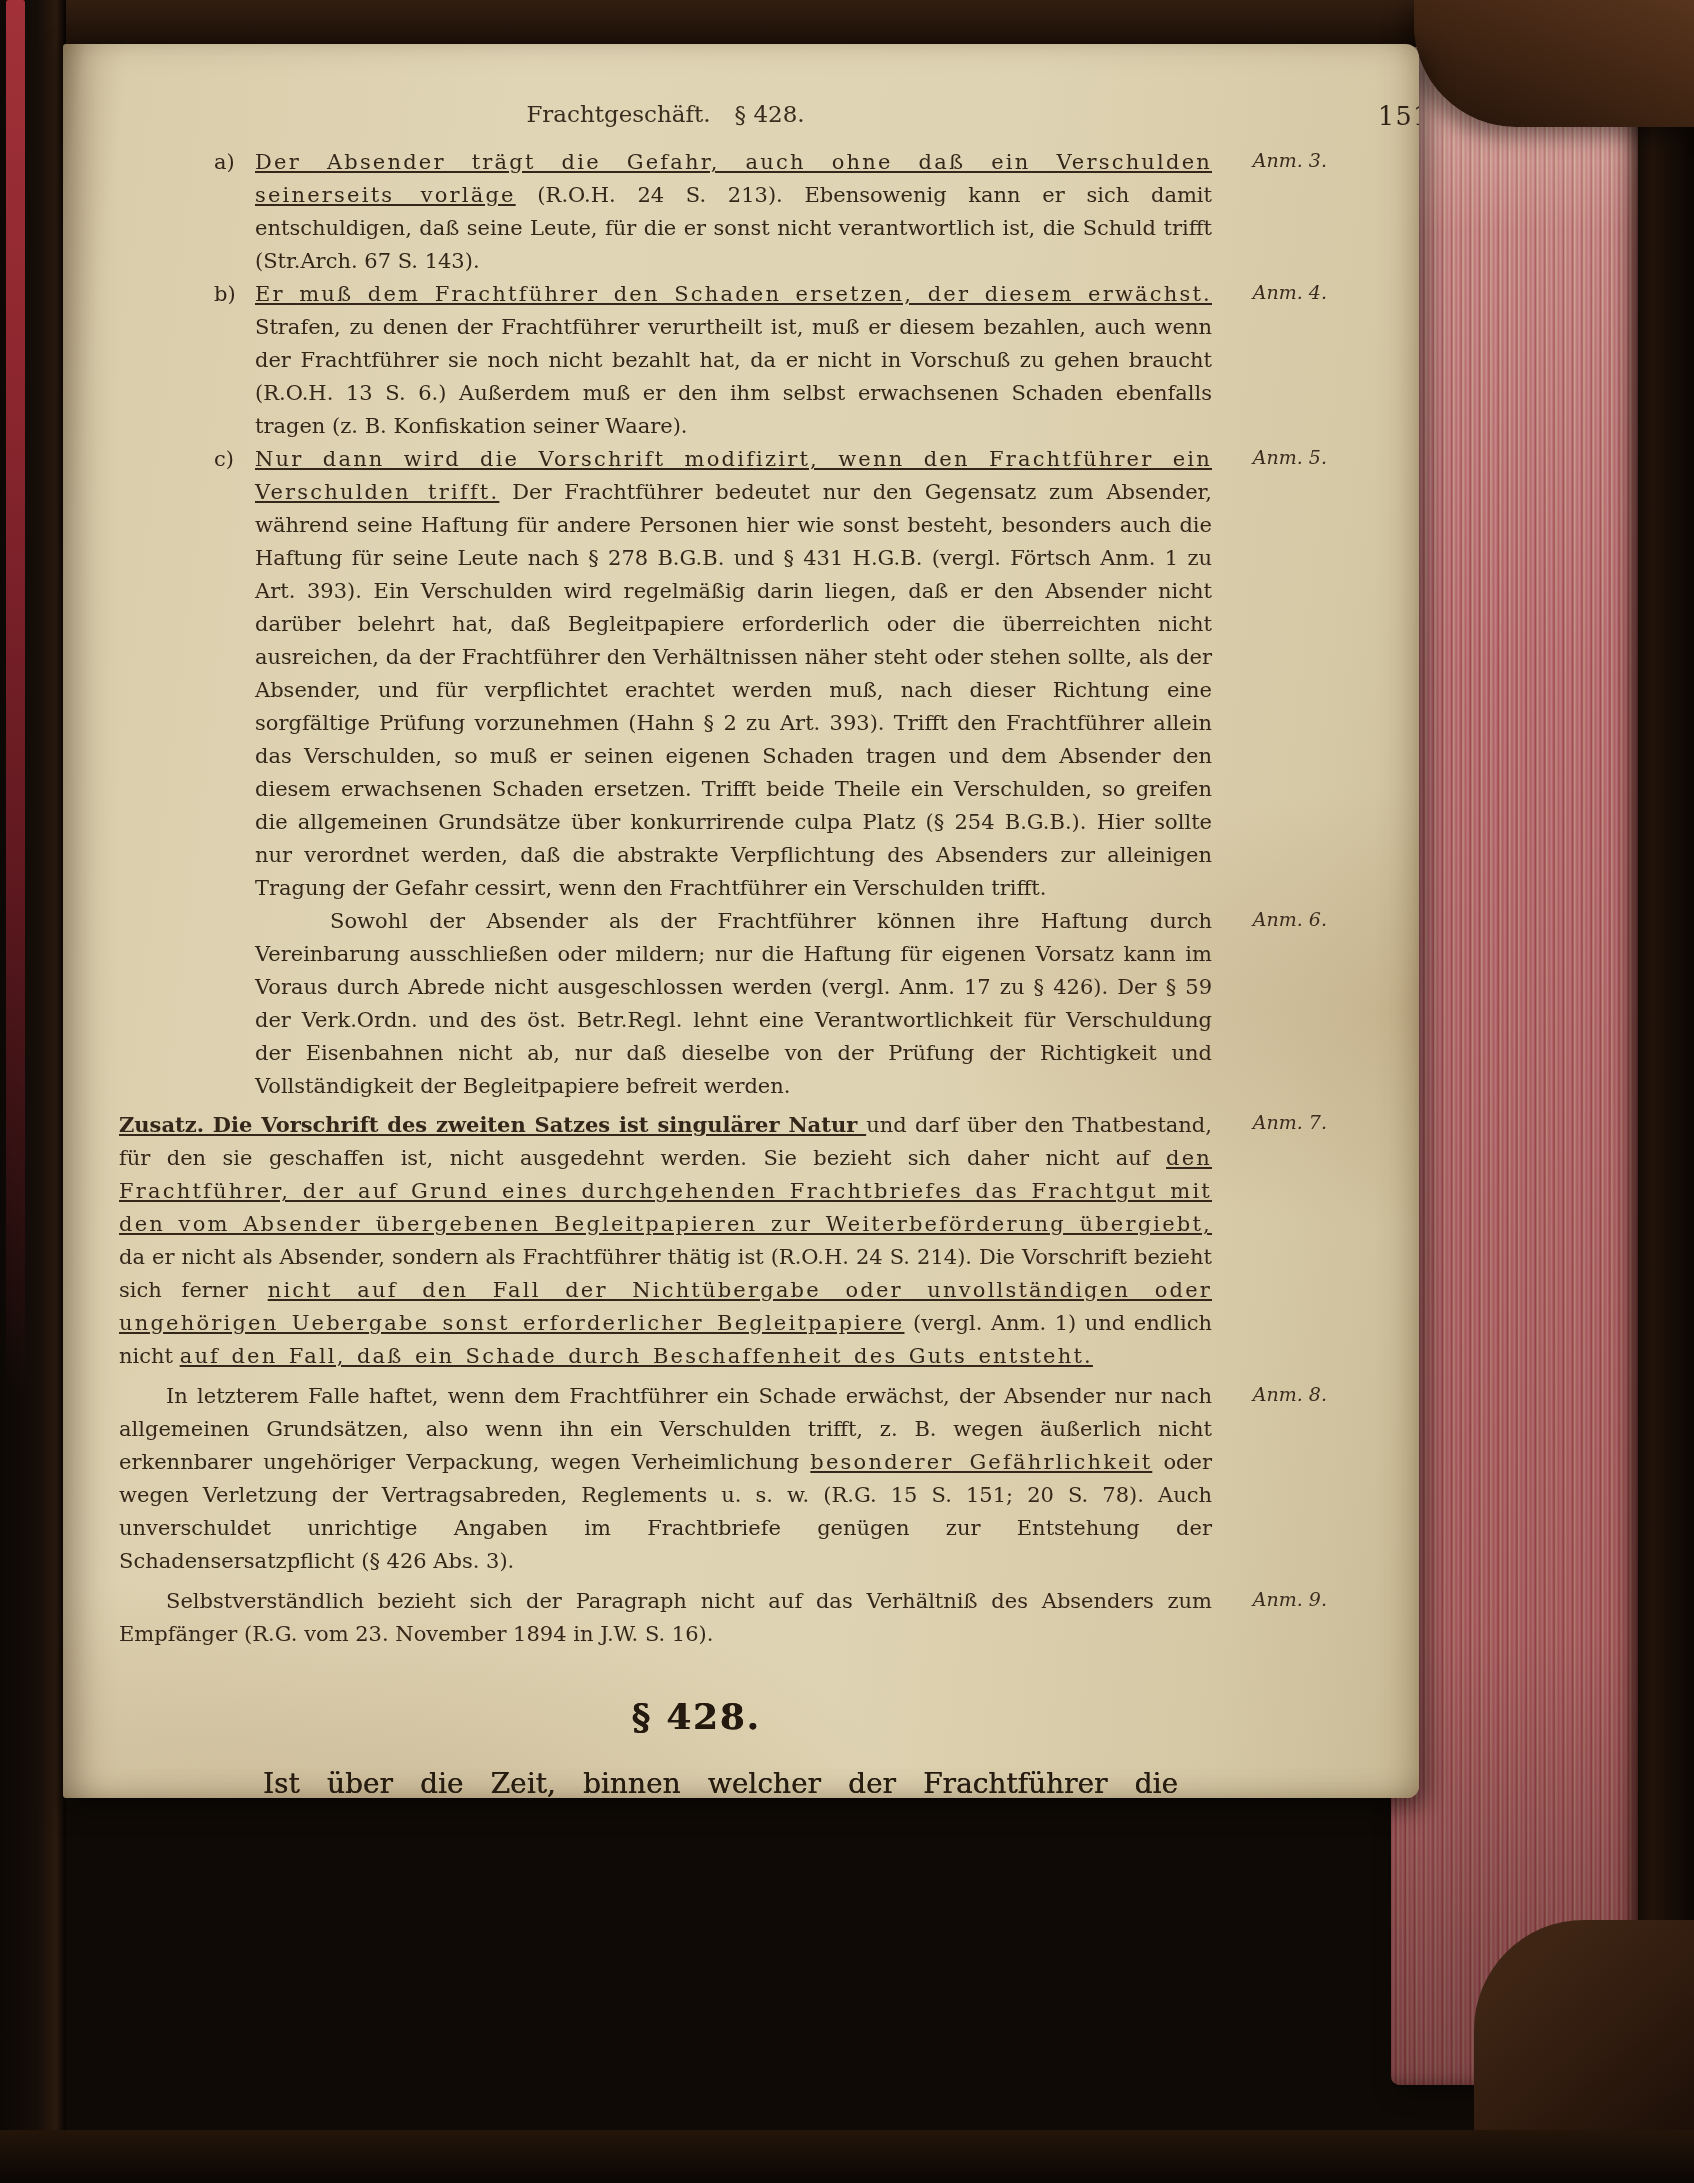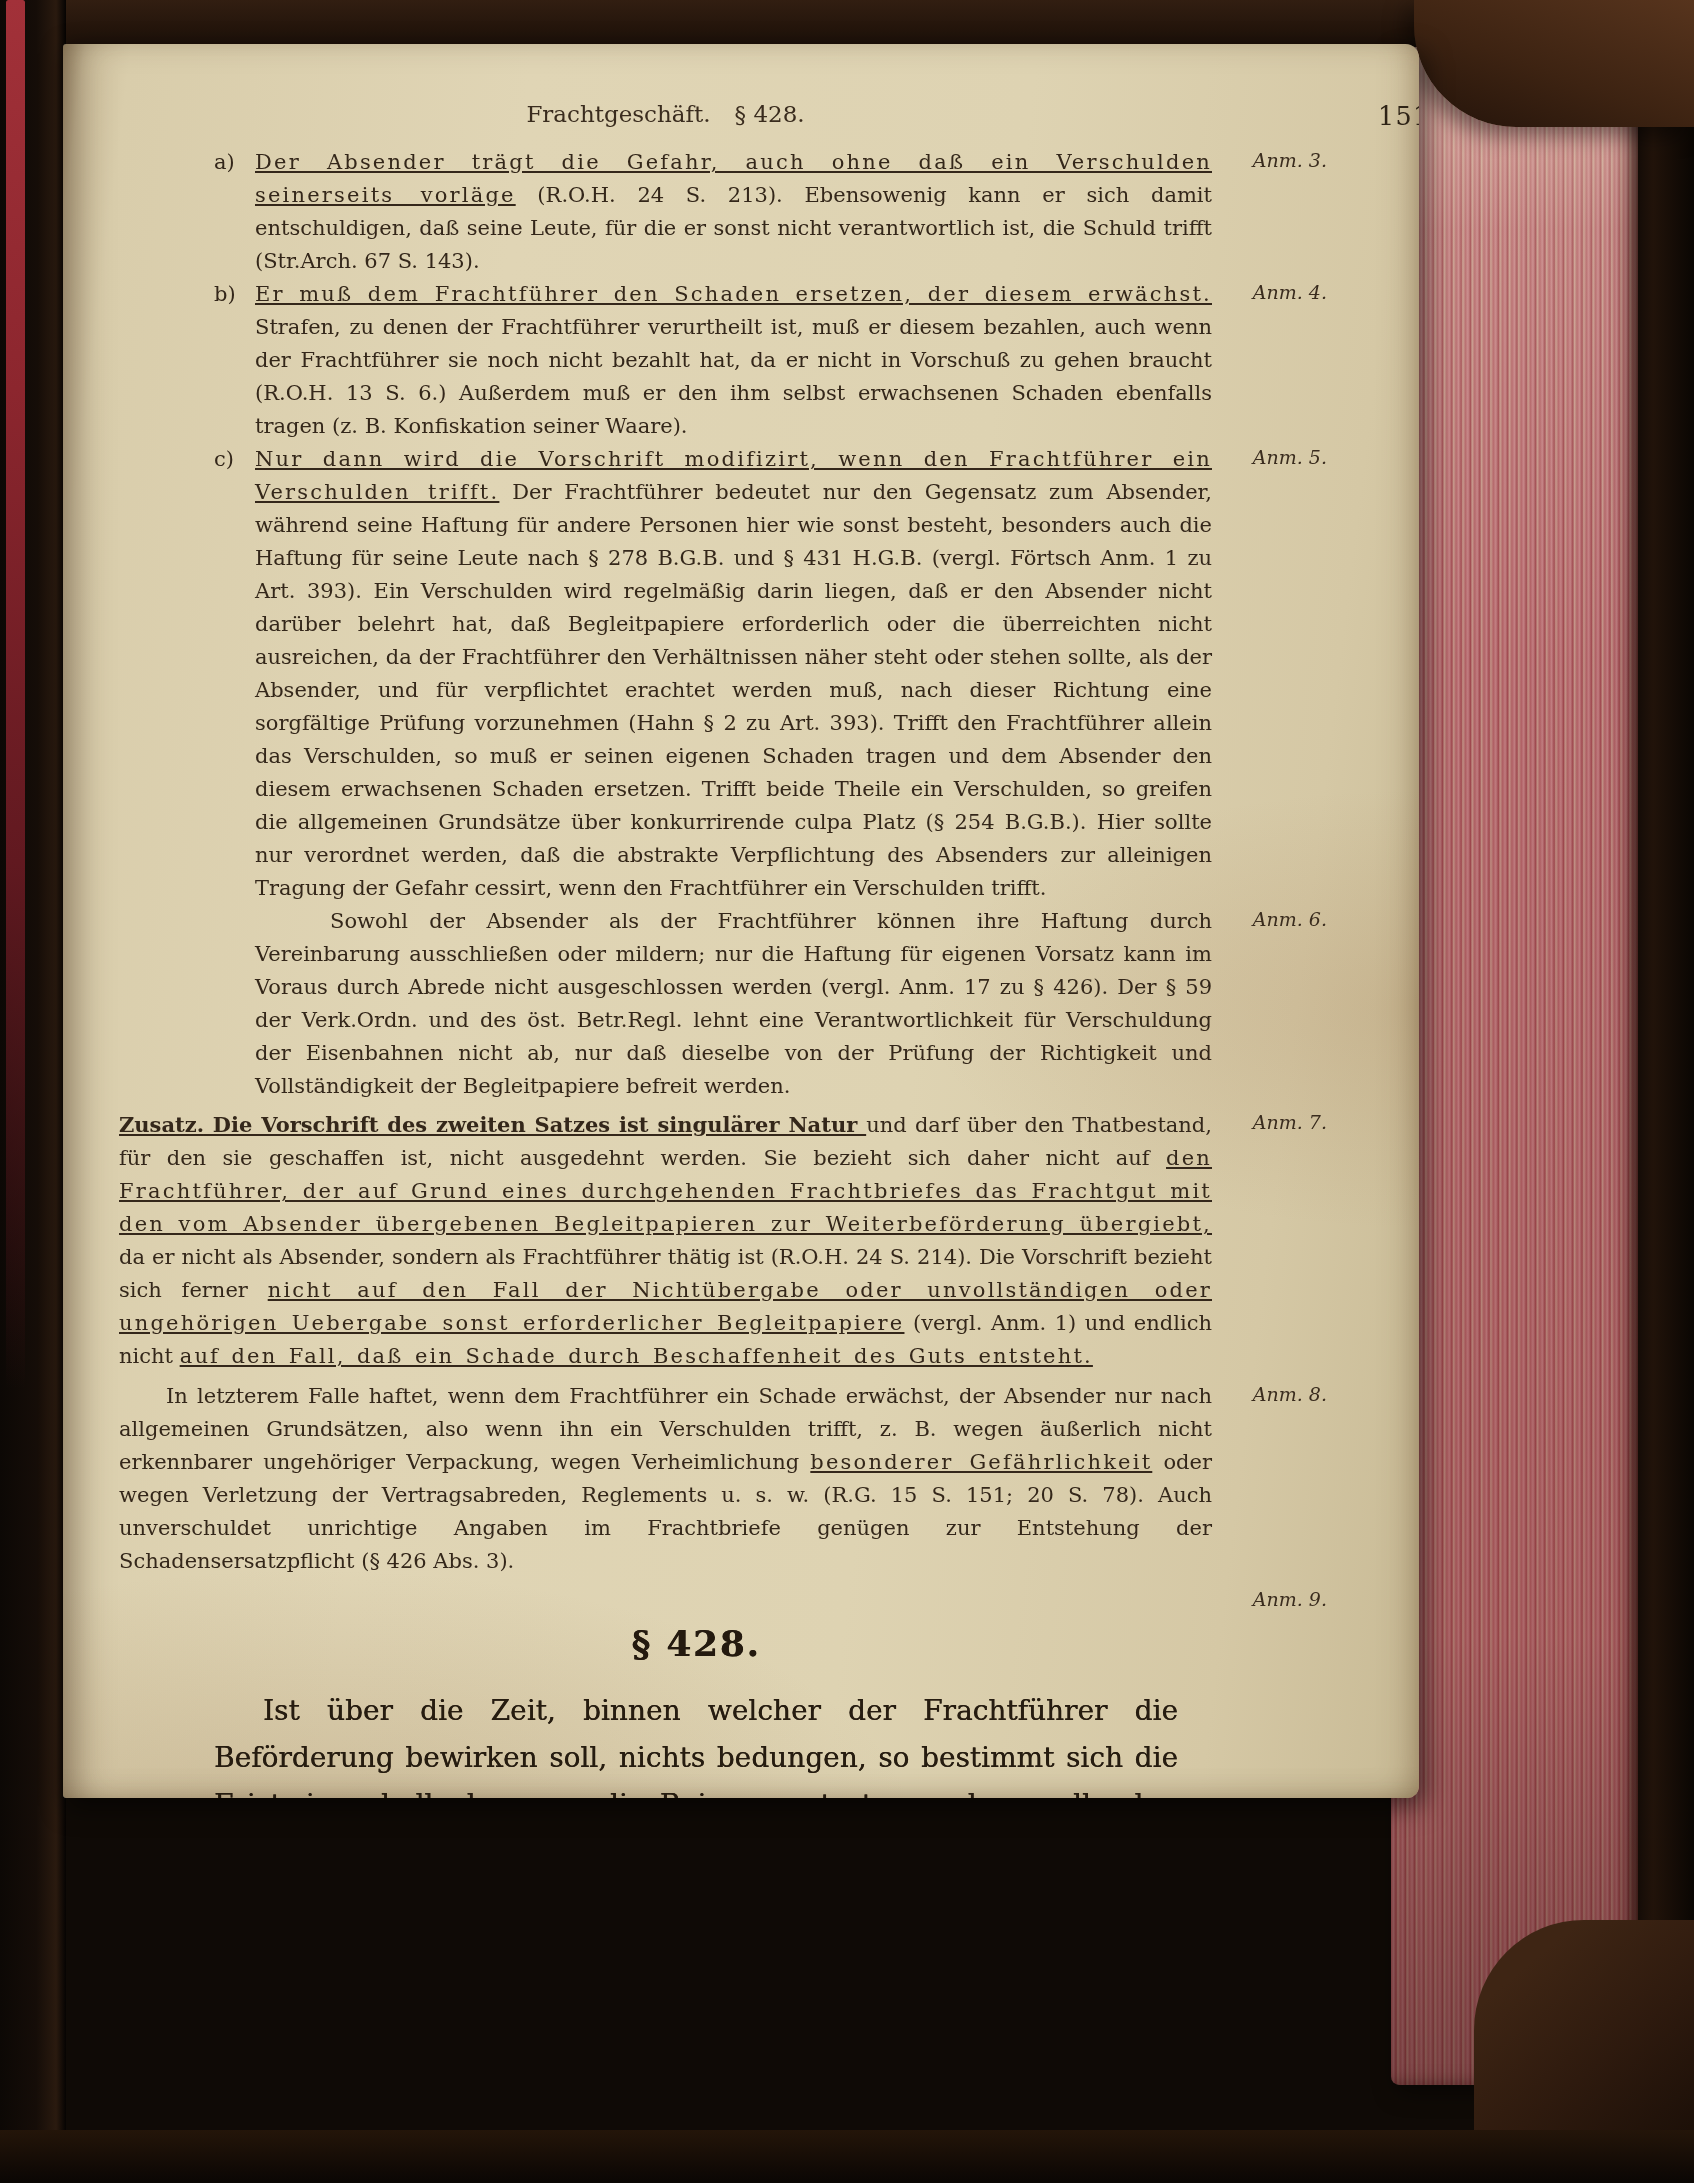--- a/index.html
+++ b/index.html
@@ -108,21 +108,21 @@
       <p class="item"><span class="anm">Anm. 4.</span><span class="item-label">b)</span><span class="sperr">Er muß dem Frachtführer den Schaden ersetzen, der diesem erwächst.</span><span> Strafen, zu denen der Frachtführer verurtheilt ist, muß er diesem bezahlen, auch wenn der Frachtführer sie noch nicht bezahlt hat, da er nicht in Vorschuß zu gehen braucht (R.O.H. 13 S. 6.) Außerdem muß er den ihm selbst erwachsenen Schaden ebenfalls tragen (z. B. Konfiskation seiner Waare).</span></p>
 
       <p class="item"><span class="anm">Anm. 5.</span><span class="item-label">c)</span><span class="sperr">Nur dann wird die Vorschrift modifizirt, wenn den Frachtführer ein Verschulden trifft.</span><span> Der Frachtführer bedeutet nur den Gegensatz zum Absender, während seine Haftung für andere Personen hier wie sonst besteht, besonders auch die Haftung für seine Leute nach § 278 B.G.B. und § 431 H.G.B. (vergl. Förtsch Anm. 1 zu Art. 393). Ein Verschulden wird regelmäßig darin liegen, daß er den Absender nicht darüber belehrt hat, daß Begleitpapiere erforderlich oder die überreichten nicht ausreichen, da der Frachtführer den Verhältnissen näher steht oder stehen sollte, als der Absender, und für verpflichtet erachtet werden muß, nach dieser Richtung eine sorgfältige Prüfung vorzunehmen (Hahn § 2 zu Art. 393). Trifft den Frachtführer allein das Verschulden, so muß er seinen eigenen Schaden tragen und dem Absender den diesem erwachsenen Schaden ersetzen. Trifft beide Theile ein Verschulden, so greifen die allgemeinen Grundsätze über konkurrirende culpa Platz (§ 254 B.G.B.). Hier sollte nur verordnet werden, daß die abstrakte Verpflichtung des Absenders zur alleinigen Tragung der Gefahr cessirt, wenn den Frachtführer ein Verschulden trifft.</span></p>
 
       <p class="item indent-first"><span class="anm">Anm. 6.</span><span>Sowohl der Absender als der Frachtführer können ihre Haftung durch Vereinbarung ausschließen oder mildern; nur die Haftung für eigenen Vorsatz kann im Voraus durch Abrede nicht ausgeschlossen werden (vergl. Anm. 17 zu § 426). Der § 59 der Verk.Ordn. und des öst. Betr.Regl. lehnt eine Verantwortlichkeit für Verschuldung der Eisenbahnen nicht ab, nur daß dieselbe von der Prüfung der Richtigkeit und Vollständigkeit der Begleitpapiere befreit werden.</span></p>
 
       <p class="para zusatz"><span class="anm">Anm. 7.</span><span class="bold">Zusatz.</span><span class="bold"> Die Vorschrift des zweiten Satzes ist singulärer Natur </span><span>und darf über den Thatbestand, für den sie geschaffen ist, nicht ausgedehnt werden. Sie bezieht sich daher nicht auf </span><span class="sperr">den Frachtführer, der auf Grund eines durchgehenden Frachtbriefes das Frachtgut mit den vom Absender übergebenen Begleitpapieren zur Weiterbeförderung übergiebt,</span><span> da er nicht als Absender, sondern als Frachtführer thätig ist (R.O.H. 24 S. 214). Die Vorschrift bezieht sich ferner </span><span class="sperr">nicht auf den Fall der Nichtübergabe oder unvollständigen oder ungehörigen Uebergabe sonst erforderlicher Begleitpapiere</span><span> (vergl. Anm. 1) und endlich nicht </span><span class="sperr">auf den Fall, daß ein Schade durch Beschaffenheit des Guts entsteht.</span></p>
 
       <p class="para ind mt"><span class="anm">Anm. 8.</span><span>In letzterem Falle haftet, wenn dem Frachtführer ein Schade erwächst, der Absender nur nach allgemeinen Grundsätzen, also wenn ihn ein Verschulden trifft, z. B. wegen äußerlich nicht erkennbarer ungehöriger Verpackung, wegen Verheimlichung </span><span class="sperr">besonderer Gefährlichkeit</span><span> oder wegen Verletzung der Vertragsabreden, Reglements u. s. w. (R.G. 15 S. 151; 20 S. 78). Auch unverschuldet unrichtige Angaben im Frachtbriefe genügen zur Entstehung der Schadensersatzpflicht (§ 426 Abs. 3).</span></p>
 
-      <p class="para ind mt"><span class="anm">Anm. 9.</span></p>
+      <p class="para ind mt"><span class="anm">Anm. 9.</span><span>Selbstverständlich bezieht sich der Paragraph nicht auf das Verhältniß des Absenders zum Empfänger (R.G. vom 23. November 1894 in J.W. S. 16).</span></p>
 
       <h2 class="law-heading">§ 428.</h2>
 
       <p class="law-body">Ist über die Zeit, binnen welcher der Frachtführer die Beförderung bewirken soll, nichts bedungen, so bestimmt sich die Frist, innerhalb deren er die Reise anzutreten und zu vollenden hat, nach dem Ortsgebrauche. Besteht ein</p>
 
     </div>
   </div>
 </div>
 
 

